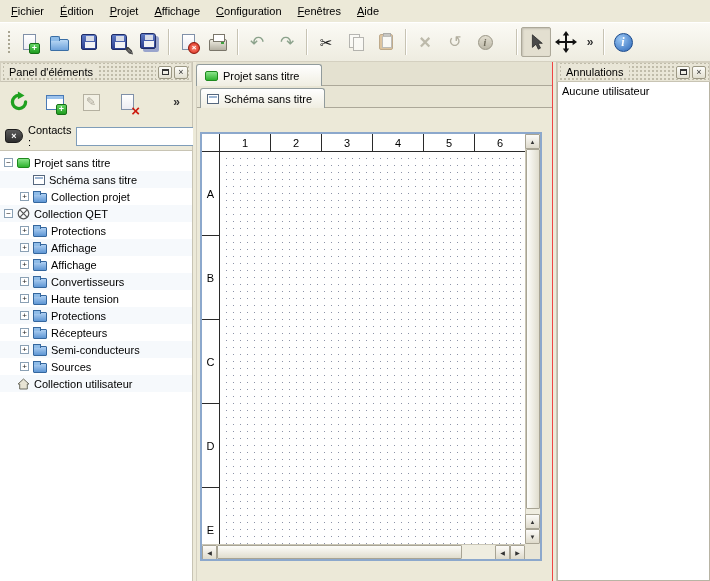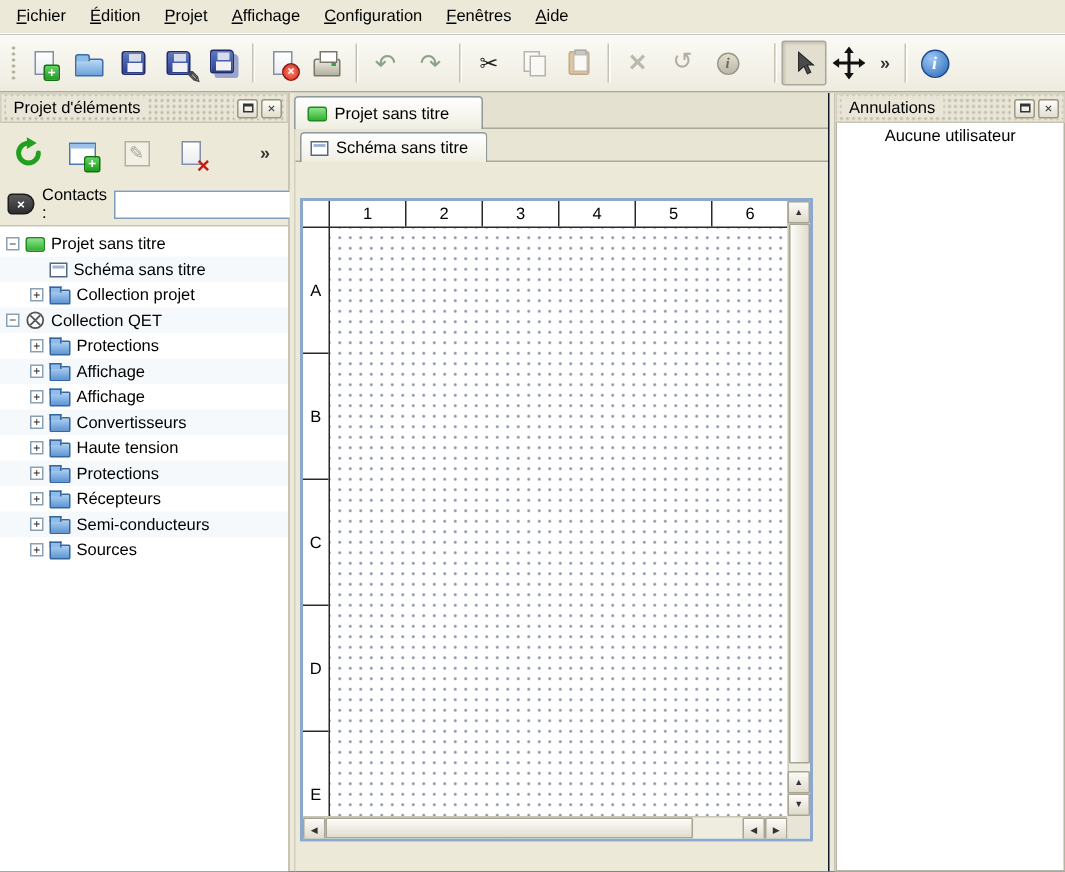--- a/index.html
+++ b/index.html
@@ -3,21 +3,21 @@
 <meta charset="utf-8">
 <style>
   * { box-sizing: border-box; margin: 0; padding: 0; }
   html,body { width:710px; height:581px; overflow:hidden; }
   body {
     font-family: "Liberation Sans", sans-serif;
     font-size: 11px;
     color:#000;
     background:#ece9d8;
   }
-  #app { position:relative; width:710px; height:581px; background:#0f172a; }
+  #app { position:relative; width:710px; height:581px; background:#ef4444; }
 
   
   #menubar {
     position:absolute; top:0; left:0; right:0; height:22px;
     display:flex; align-items:center; padding-left:3px; background:#ece9d8;
   }
   .menu-item {
     display:inline-block; padding:3px 8px; cursor:default;
   }
   .menu-item::first-letter { text-decoration:underline; }
@@ -187,21 +187,21 @@
   }
   #vscroll { position:absolute; top:0; right:0; bottom:15px; width:15px; background:#efede0; border-left:1px solid #cac6b6; }
   #vthumb { position:absolute; left:0; right:0; top:15px; height:calc(100% - 50px);
     background:linear-gradient(90deg,#fdfdfa,#e0ddce); border:1px solid #a8a494; border-radius:1px; }
   #hscroll { position:absolute; left:0; right:15px; bottom:0; height:15px; background:#efede0; border-top:1px solid #cac6b6; }
   #hthumb { position:absolute; top:0; bottom:0; left:15px; width:calc(100% - 78px);
     background:linear-gradient(#fdfdfa,#e0ddce); border:1px solid #a8a494; border-radius:1px; }
   #sb-corner { position:absolute; right:0; bottom:0; width:15px; height:15px; background:#e8e5d6; }
 
   
-  #right-dock { position:absolute; top:62px; left:556px; right:0; bottom:0; background:#ece9d8; border-left:1px solid #c8c4b4;text-align:center; }
+  #right-dock { position:absolute; top:62px; left:556px; right:0; bottom:0; background:#ece9d8; border-left:1px solid #c8c4b4; }
   #undo-list { position:absolute; top:20px; left:0; right:0; bottom:0; background:#fff; border:1px solid #b8b4a4; border-top:none; }
   .undo-item { padding:3px 4px; white-space:nowrap; }
 
   
   .splitter-v { position:absolute; top:62px; bottom:0; width:3px; background:#ece9d8; }
 </style>
 </head>
 <body>
 
 <div id="app">
@@ -307,21 +307,21 @@
 
     <span class="tsep"></span>
 
     <div class="tbtn">
       <span class="icon-about">i</span>
     </div>
   </div>
 
   <div id="left-dock">
     <div class="dock-titlebar">
-      <span class="dock-title">Projet d'éléments</span>
+      <span class="dock-title">Panel d'éléments</span>
       <span class="dock-btns">
         <span class="dock-btn">
             <span class="float-box"></span>
           </span>
         <span class="dock-btn">
             <span>×</span>
           </span>
       </span>
     </div>
 
@@ -413,20 +413,27 @@
       </div>
       <div class="trow d1">
         <span class="expander">+</span>
         <span class="ticon t-folder"></span>
         <span class="tlabel">Semi-conducteurs</span>
       </div>
       <div class="trow d1">
         <span class="expander">+</span>
         <span class="ticon t-folder"></span>
         <span class="tlabel">Sources</span>
+      </div>
+      <div class="trow d0">
+        <span class="exp-spacer"></span>
+        <svg class="ticon" width="13" height="12" viewBox="0 0 13 12">
+          <path d="M6.5 1 L12 6 L10.3 6 L10.3 11 L2.7 11 L2.7 6 L1 6 Z" fill="#e8e4d4" stroke="#6b6b5f" stroke-width="1"></path>
+        </svg>
+        <span class="tlabel">Collection utilisateur</span>
       </div>
     </div>
   </div>
 
   <div class="splitter-v" style="left:193px;"></div>
 
   <div id="center">
     <div id="proj-tabbar">
       <div class="tab">
         <span class="ticon t-project"></span>

